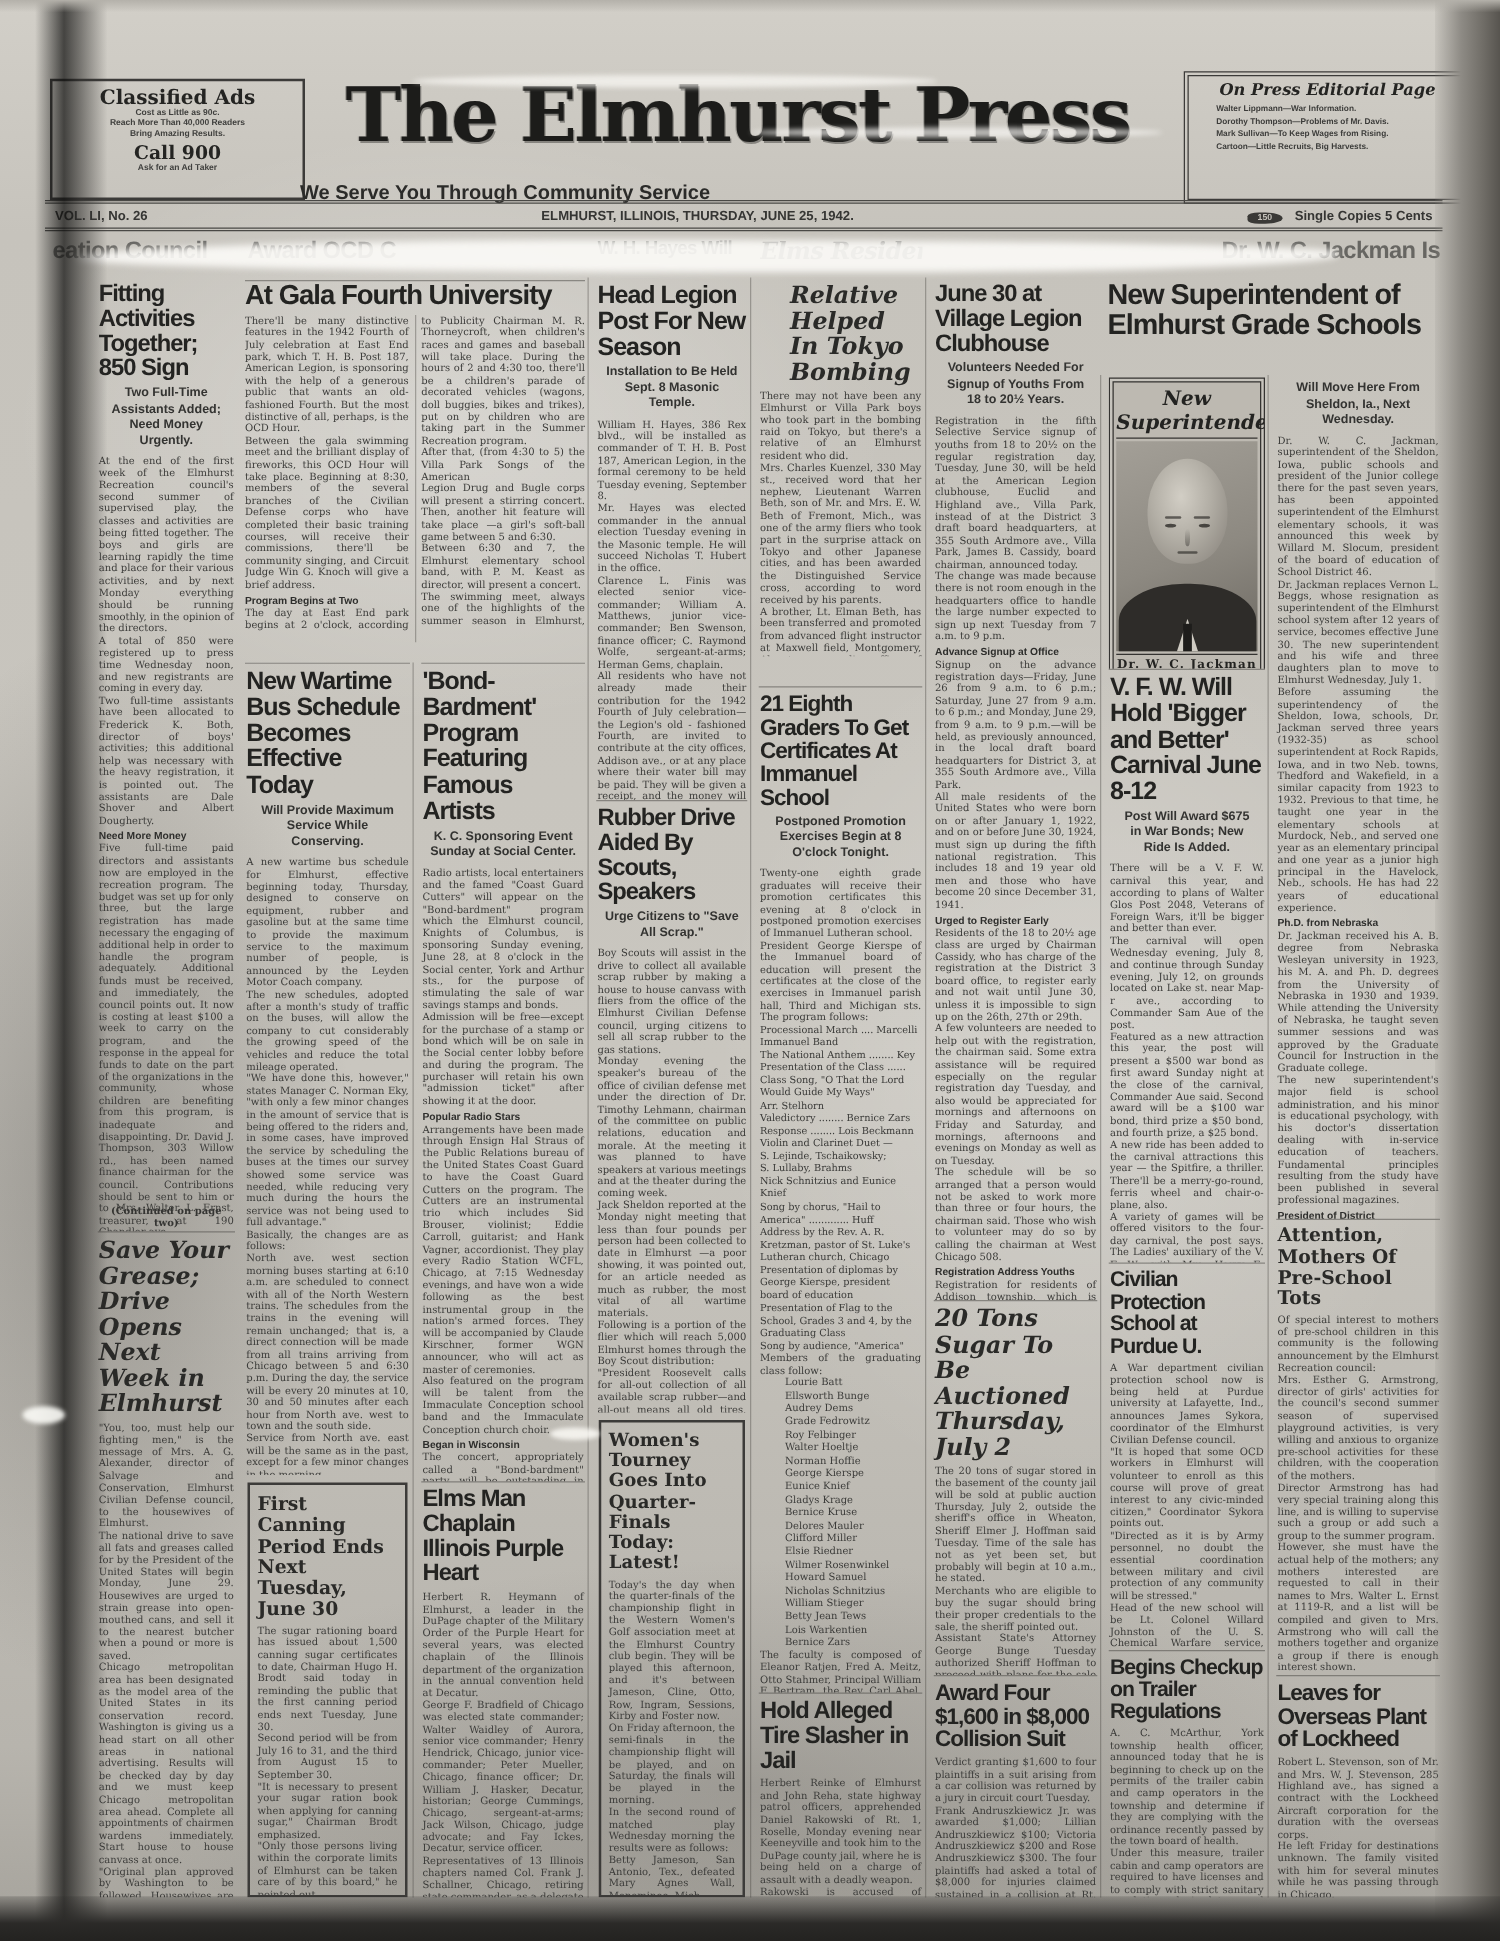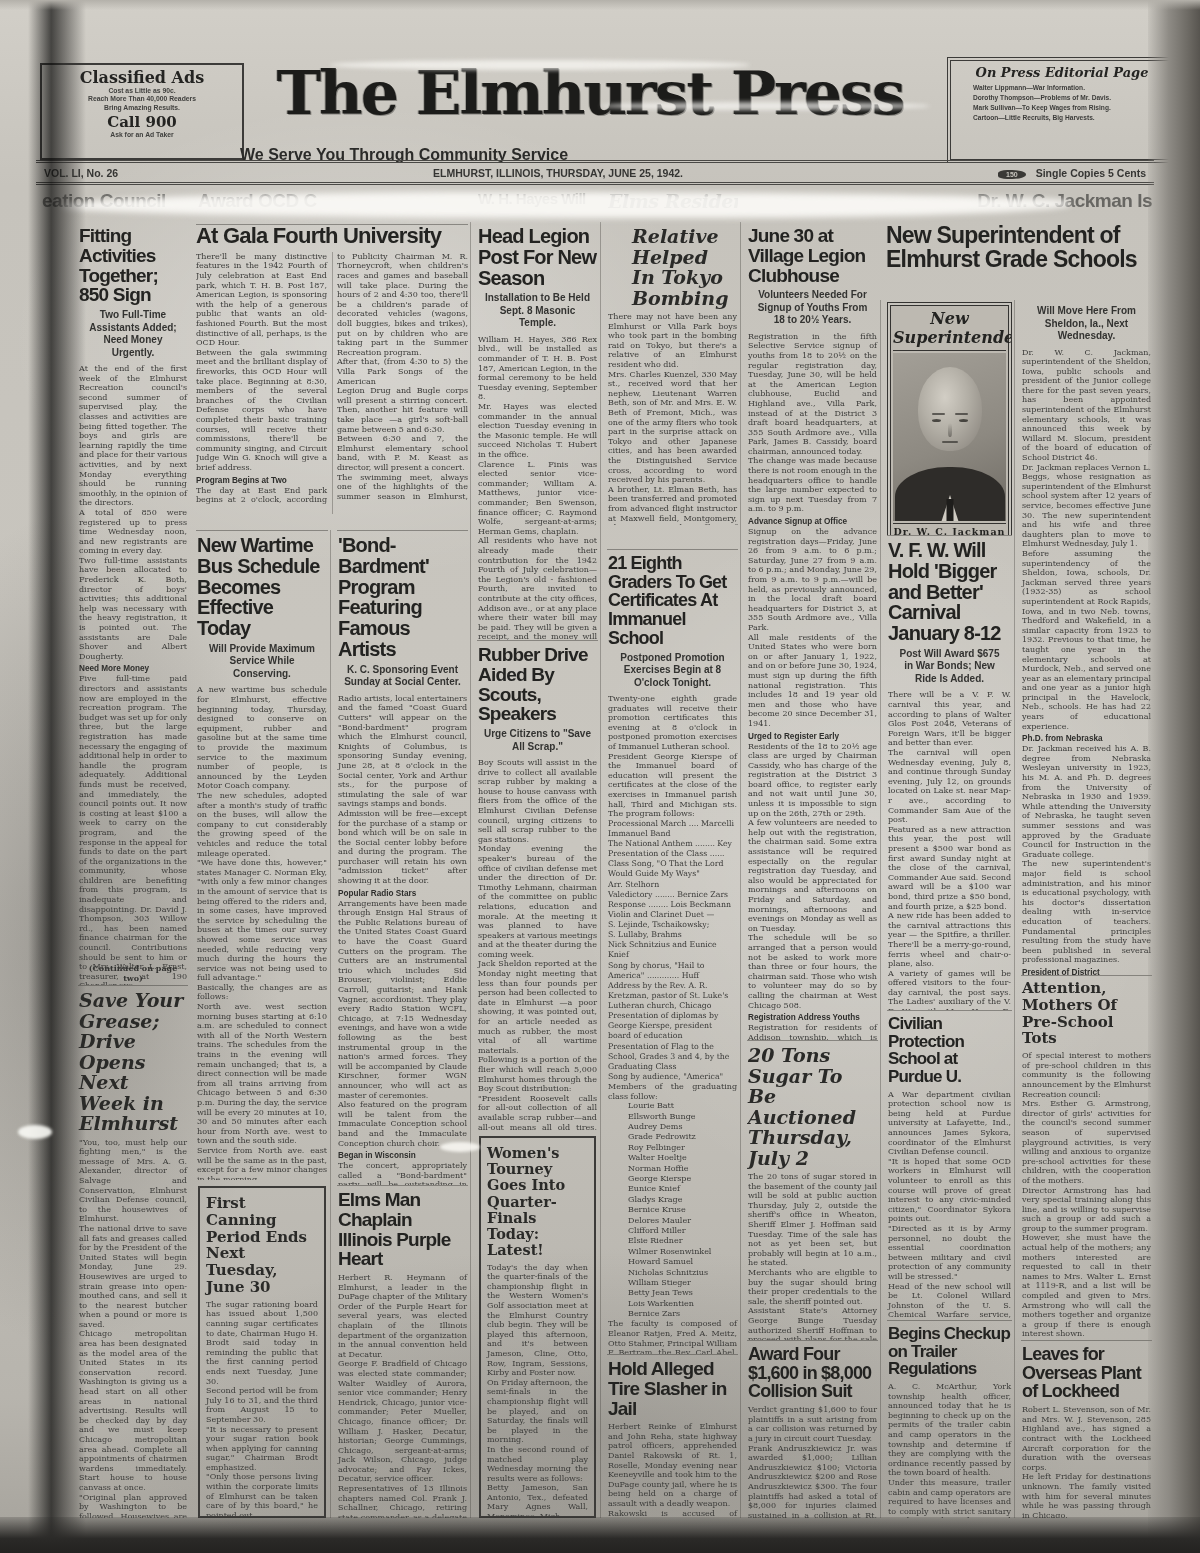--- a/index.html
+++ b/index.html
@@ -375,21 +375,21 @@
           </div>
           <div class="suit">
             <div class="shirt"></div>
             <div class="tie"></div>
           </div>
         </div>
         <div class="photo-cap-bot">Dr. W. C. Jackman</div>
       </div>
     </div>
     <div class="art rule" style="height:475px;">
-      <div class="hl-sans" style="font-size:20px;">V. F. W. Will Hold 'Bigger and Better' Carnival January 8-12</div>
+      <div class="hl-sans" style="font-size:20px;">V. F. W. Will Hold 'Bigger and Better' Carnival June 8-12</div>
       <div class="deck">Post Will Award $675 in War Bonds; New Ride Is Added.</div>
       <div class="bd">There will be a V. F. W. carnival this year, and according to plans of Walter Glos Post 2048, Veterans of Foreign Wars, it'll be bigger and better than ever.
 The carnival will open Wednesday evening, July 8, and continue through Sunday evening, July 12, on grounds located on Lake st. near Map-r ave., according to Commander Sam Aue of the post.
 Featured as a new attraction this year, the post will present a $500 war bond as first award Sunday night at the close of the carnival, Commander Aue said. Second award will be a $100 war bond, third prize a $50 bond, and fourth prize, a $25 bond.
 A new ride has been added to the carnival attractions this year — the Spitfire, a thriller. There'll be a merry-go-round, ferris wheel and chair-o-plane, also.
 A variety of games will be offered visitors to the four-day carnival, the post says. The Ladies' auxiliary of the V. F. W., with Mrs. Harry E. Weidman as president, will have charge of the Bingo game, and there will be Hooligan, Seven Over and Under, Big Six, Six Arrow and other attractions.
 Sunday afternoon will be a special time for the younger generation. All children will be given rides for half-price.
 Refreshments, including hamburgers, hot dogs and cold drinks will be on sale at the grounds.</div>
     </div>
     <div class="art rule" style="height:310px;">

